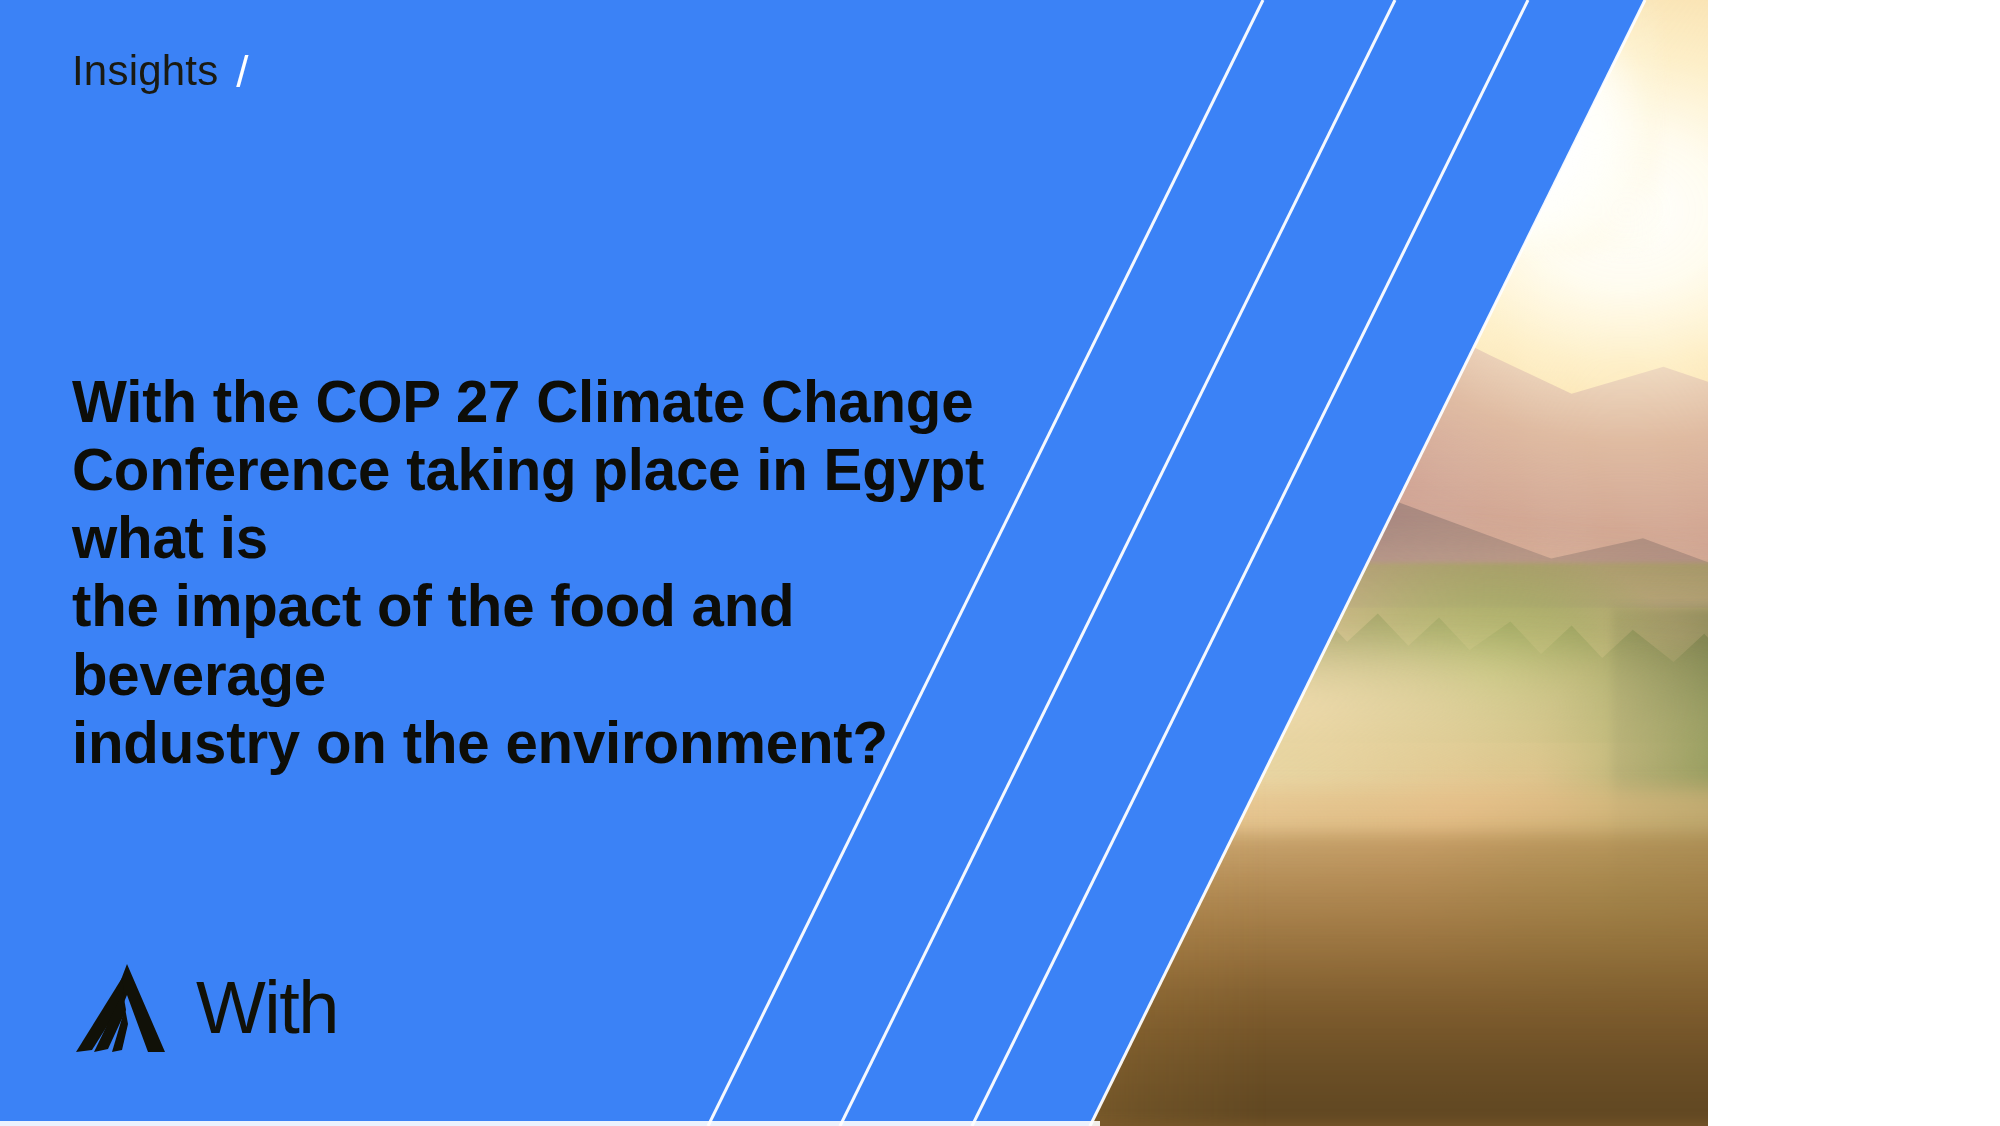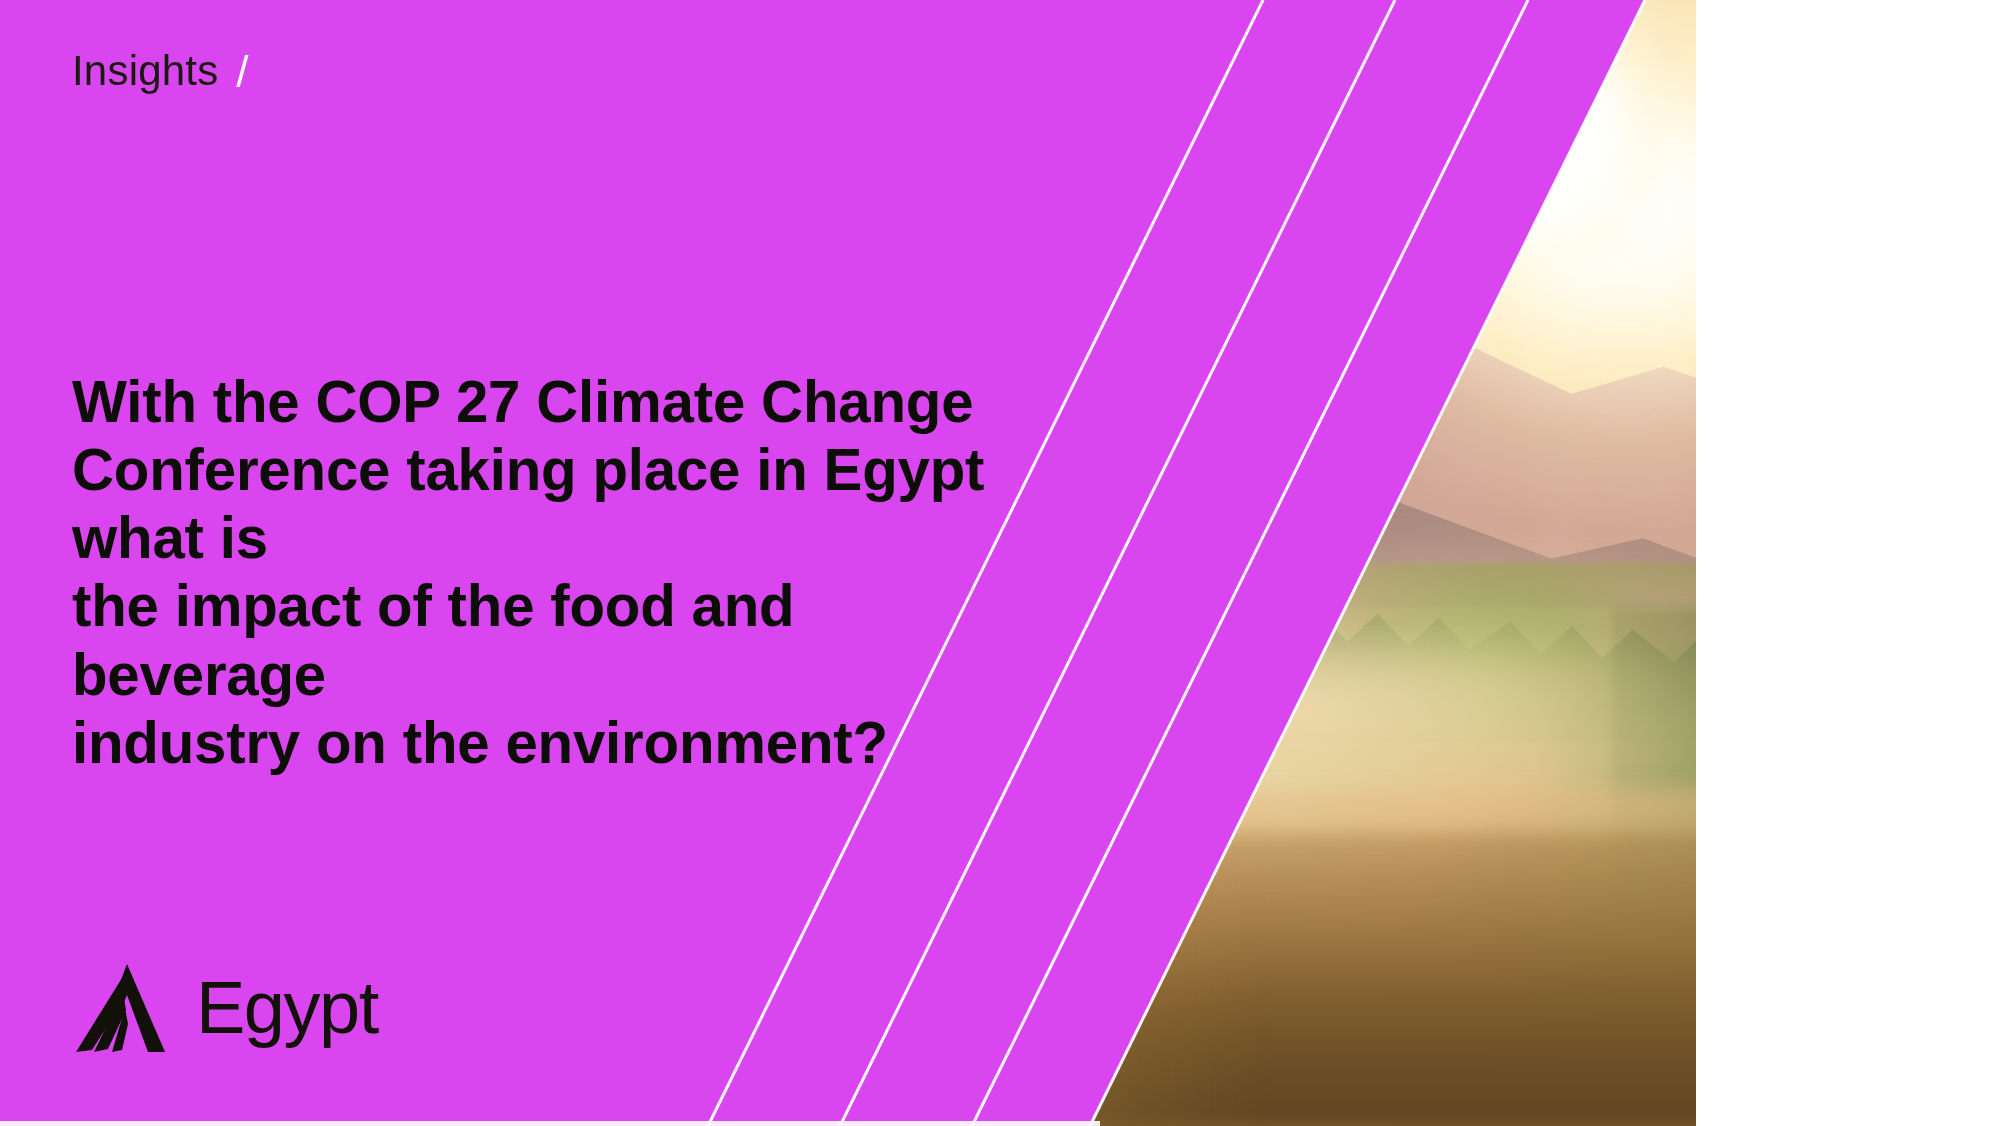--- a/index.html
+++ b/index.html
@@ -9,21 +9,22 @@
   }
   body {
     font-family: "Liberation Sans", sans-serif;
   }
 
   .slide {
     position: relative;
     width: 1696px;
     height: 1126px;
     overflow: hidden;
-    background: #d946ef;
+    background: #3b82f6;
+    padding-left: 12px;
   }
 
   
   .photo {
     position: absolute;
     top: 0;
     left: 0;
     width: 2000px;
     height: 1126px;
     overflow: hidden;
@@ -385,18 +386,18 @@
     <svg class="logo-mark" width="100" height="92" viewBox="0 0 100 92" aria-hidden="true">
 
       <path d="M57 2 L95 90 L78 90 L57 33 L50 50 L44 36 Z" fill="#111108"></path>
 
       <path d="M52 16 L6 90 L22 88 L55 36 Z" fill="#111108"></path>
 
       <path d="M53 30 L24 90 L38 87 L56 48 Z" fill="#111108"></path>
 
       <path d="M55 46 L42 90 L52 88 L58 62 Z" fill="#111108"></path>
     </svg>
-    <span class="logo-word">Egypt</span>
+    <span class="logo-word">With</span>
   </div>
 
   <div class="bottom-strip"></div>
 
 </div>
 
 </body></html>

